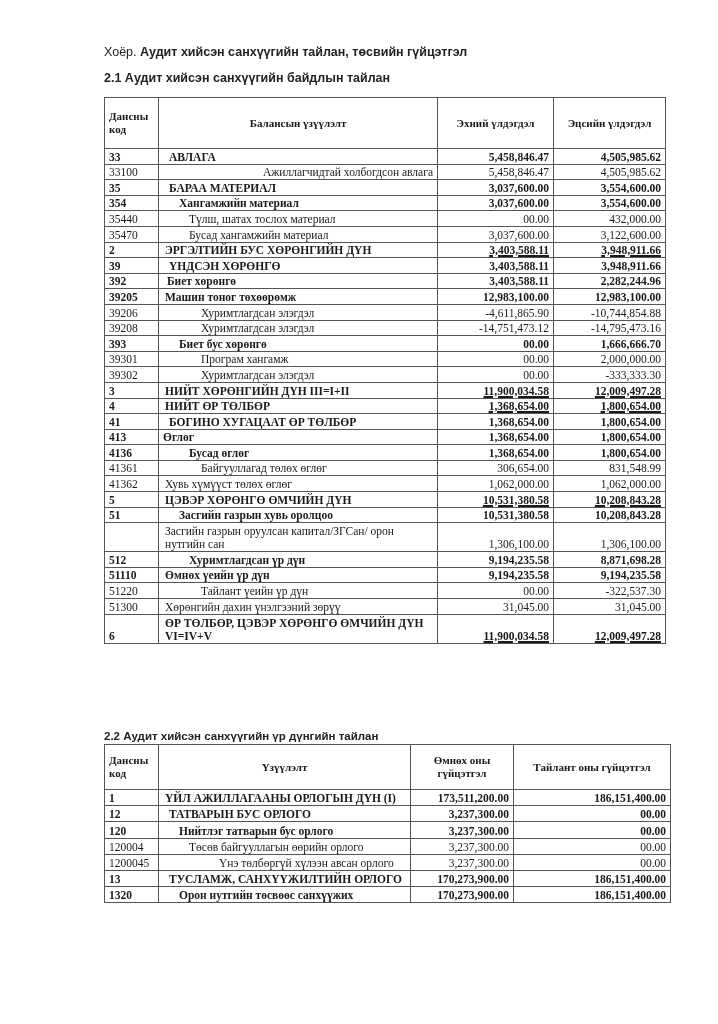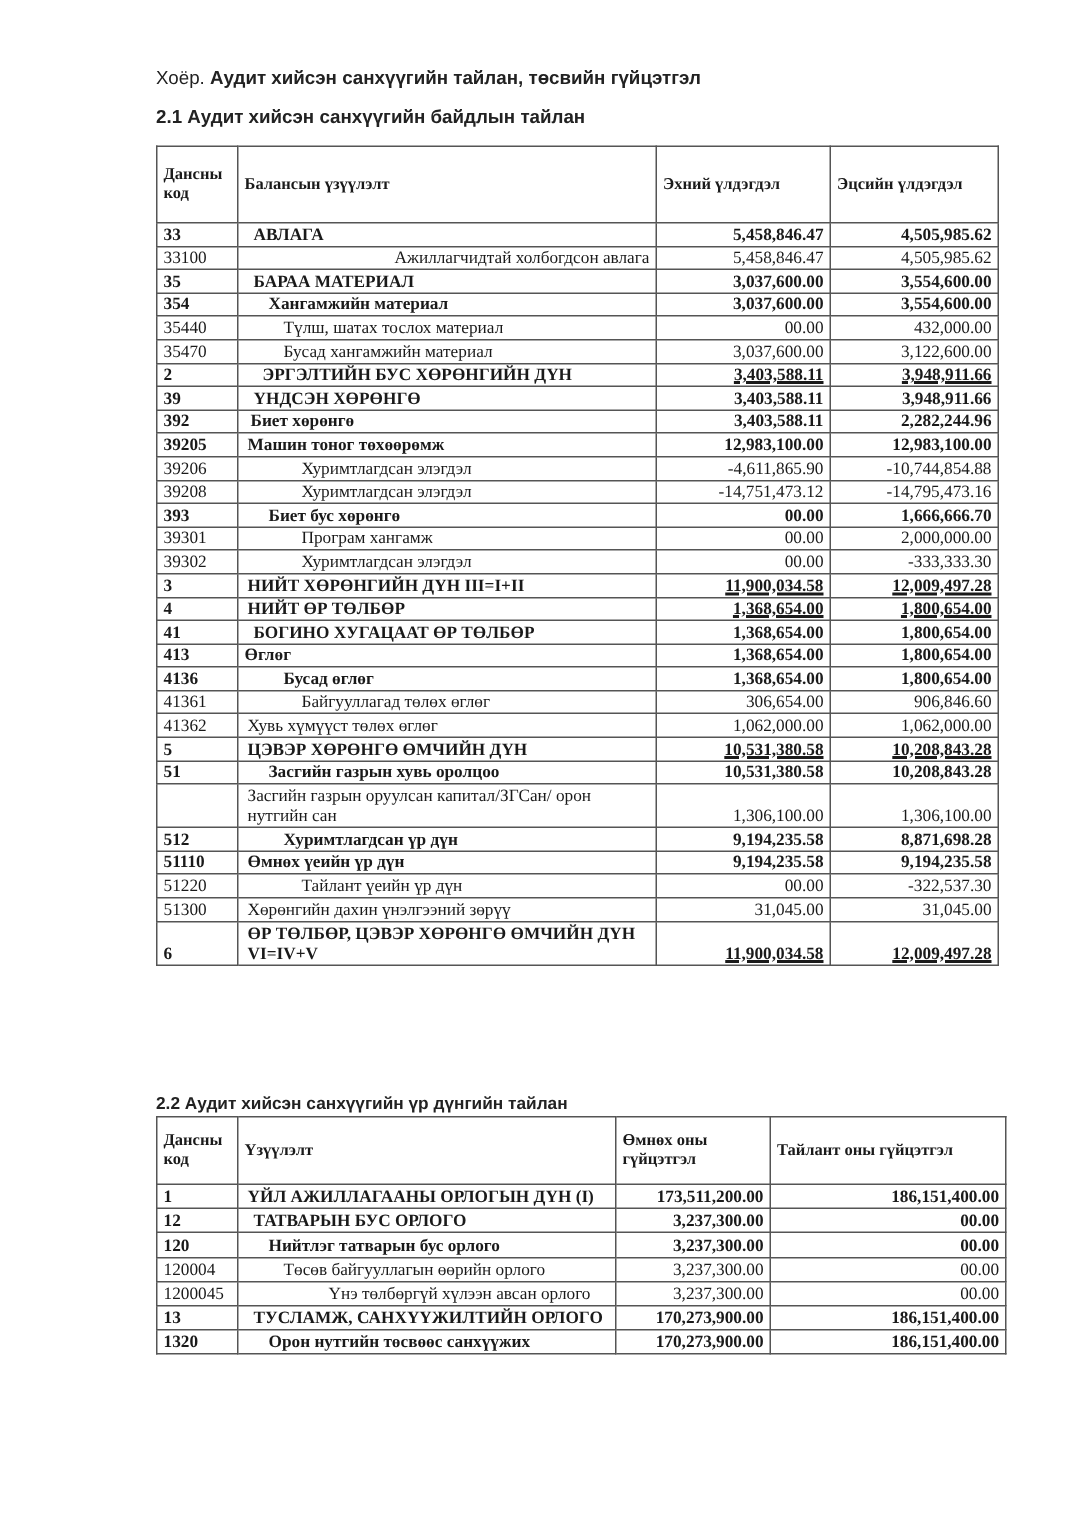--- a/index.html
+++ b/index.html
@@ -17,21 +17,21 @@
   #t1 td { height:14.6px; }
   #t2 { left:104px; top:744px; width:566px; }
   #t2 th { height:44px; }
   #t2 td { height:15.2px; }
   .code { text-align:left; }
   .num { text-align:right; }
   .b { font-weight:bold; }
   .u { text-decoration:underline; text-decoration-thickness:1.5px; }
   .wrap { white-space:normal; line-height:13px; }
   th.hcode { text-align:left; }
-  th.hcenter { text-align:left; }
+  th.hcenter { text-align:center; }
 </style>
 </head>
 <body>
 
 <div class="heading" id="h1"><span>Хоёр.</span> <b>Аудит хийсэн санхүүгийн тайлан, төсвийн гүйцэтгэл</b></div>
 <div class="heading" id="h2">2.1 Аудит хийсэн санхүүгийн байдлын тайлан</div>
 
 <table id="t1">
   <colgroup>
       <col style="width:54px">
@@ -79,21 +79,21 @@
         <td class="num"><span>432,000.00</span></td>
       </tr>
       <tr>
         <td class="code"><span>35470</span></td>
         <td class="desc" style="padding-left: 30px;"><span>Бусад хангамжийн материал</span></td>
         <td class="num"><span>3,037,600.00</span></td>
         <td class="num"><span>3,122,600.00</span></td>
       </tr>
       <tr>
         <td class="code b"><span>2</span></td>
-        <td class="desc b" style="padding-left: 16px;"><span>ЭРГЭЛТИЙН БУС ХӨРӨНГИЙН ДҮН</span></td>
+        <td class="desc b" style="padding-left: 6px;"><span>ЭРГЭЛТИЙН БУС ХӨРӨНГИЙН ДҮН</span></td>
         <td class="num b"><span class="u">3,403,588.11</span></td>
         <td class="num b"><span class="u">3,948,911.66</span></td>
       </tr>
       <tr>
         <td class="code b"><span>39</span></td>
         <td class="desc b" style="padding-left: 10px;"><span>ҮНДСЭН ХӨРӨНГӨ</span></td>
         <td class="num b"><span>3,403,588.11</span></td>
         <td class="num b"><span>3,948,911.66</span></td>
       </tr>
       <tr>
@@ -165,21 +165,21 @@
       <tr>
         <td class="code b"><span>4136</span></td>
         <td class="desc b" style="padding-left: 30px;"><span>Бусад өглөг</span></td>
         <td class="num b"><span>1,368,654.00</span></td>
         <td class="num b"><span>1,800,654.00</span></td>
       </tr>
       <tr>
         <td class="code"><span>41361</span></td>
         <td class="desc" style="padding-left: 42px;"><span>Байгууллагад төлөх өглөг</span></td>
         <td class="num"><span>306,654.00</span></td>
-        <td class="num"><span>906,846.60</span></td>
+        <td class="num"><span>831,548.99</span></td>
       </tr>
       <tr>
         <td class="code"><span>41362</span></td>
         <td class="desc" style="padding-left: 6px;"><span>Хувь хүмүүст төлөх өглөг</span></td>
         <td class="num"><span>1,062,000.00</span></td>
         <td class="num"><span>1,062,000.00</span></td>
       </tr>
       <tr>
         <td class="code b"><span>5</span></td>
         <td class="desc b" style="padding-left: 6px;"><span>ЦЭВЭР ХӨРӨНГӨ ӨМЧИЙН ДҮН</span></td>

